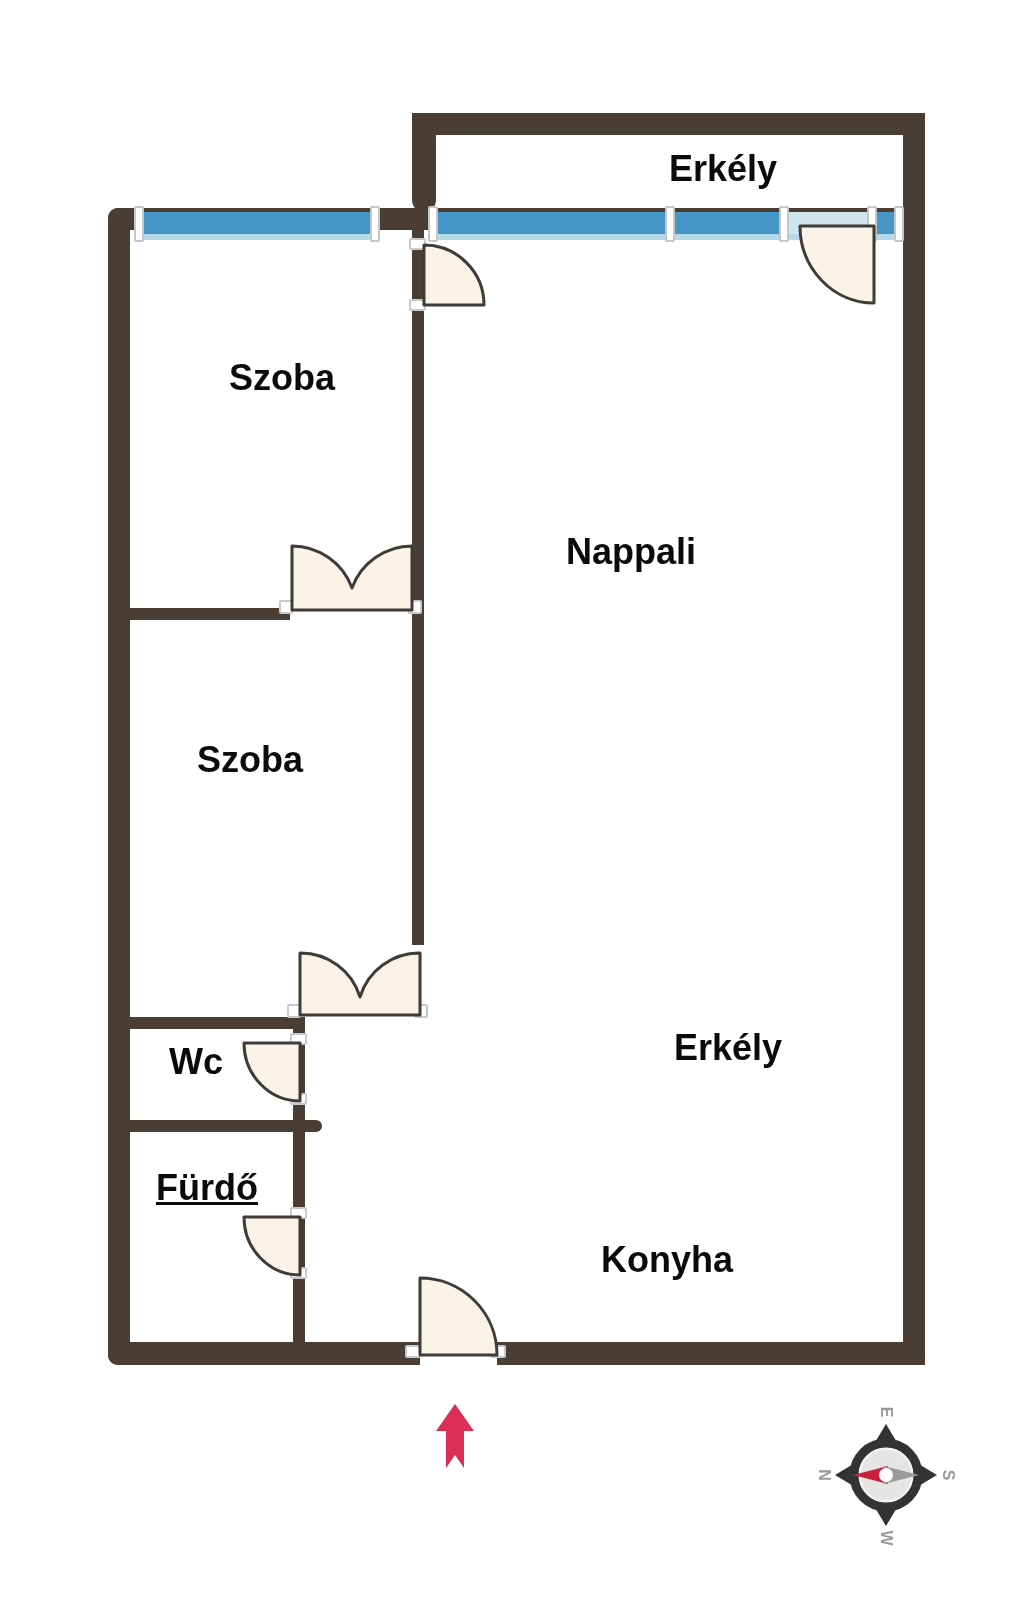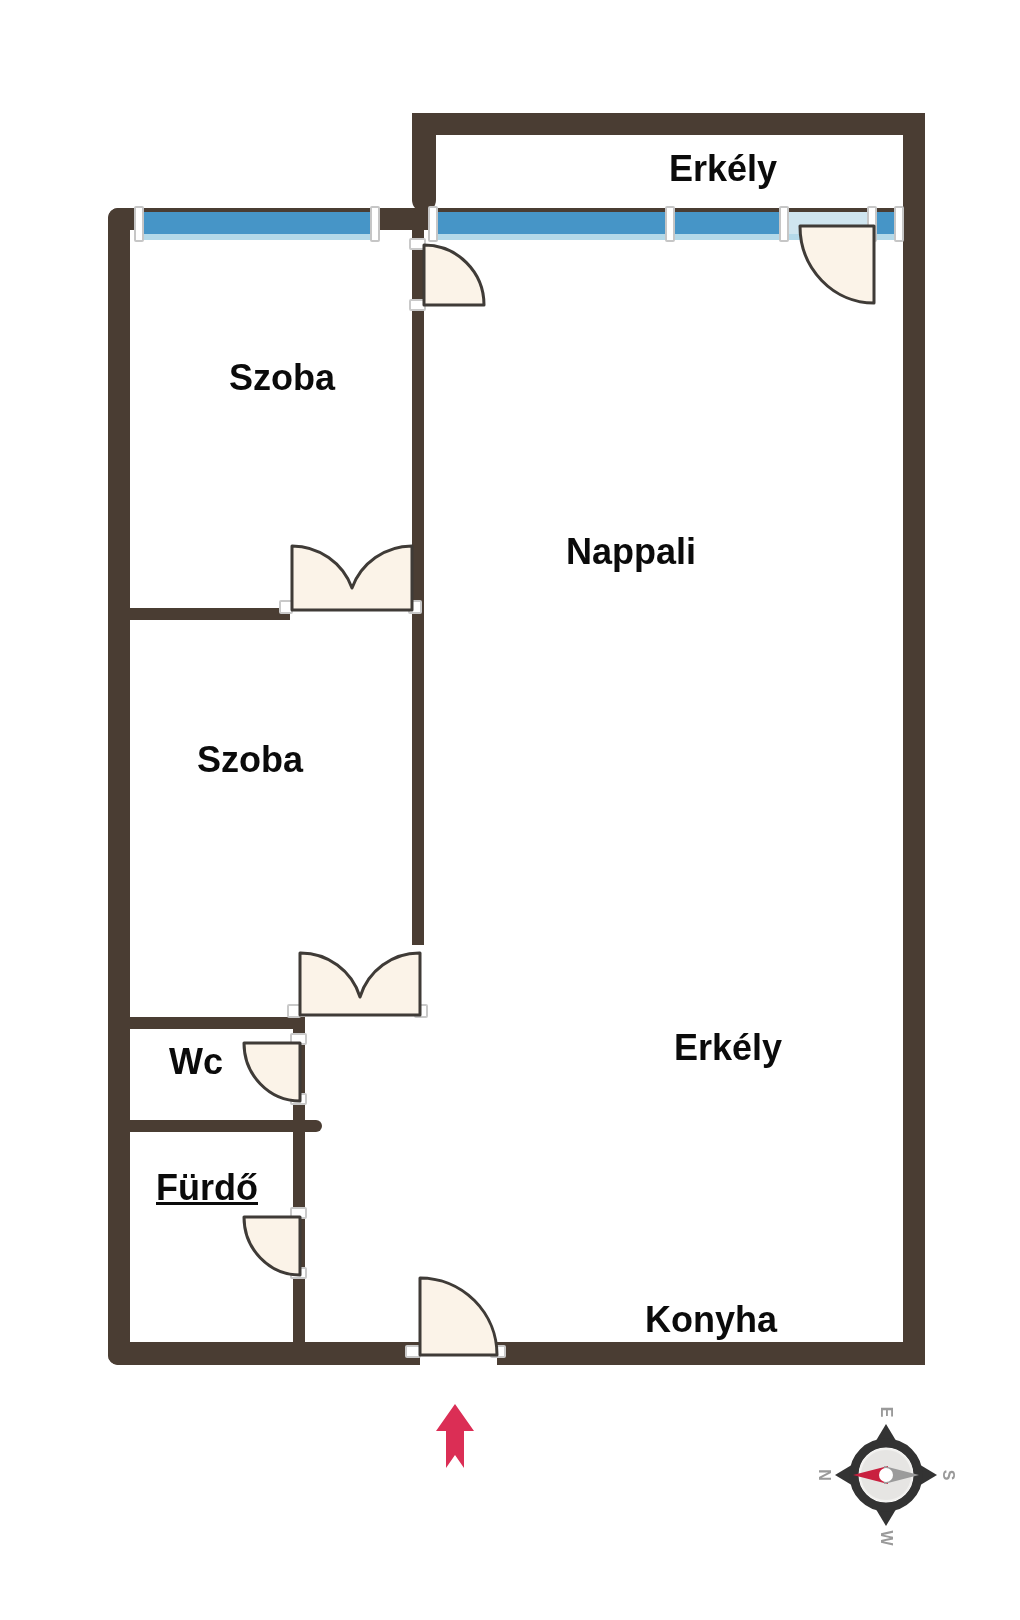--- a/index.html
+++ b/index.html
@@ -117,15 +117,15 @@
     </g>
   </svg>
 
   <div class="room-label" style="left:723px;top:169px;">Erkély</div>
   <div class="room-label" style="left:282px;top:378px;">Szoba</div>
   <div class="room-label" style="left:631px;top:552px;">Nappali</div>
   <div class="room-label" style="left:250px;top:760px;">Szoba</div>
   <div class="room-label" style="left:196px;top:1062px;">Wc</div>
   <div class="room-label" style="left:207px;top:1188px;text-decoration:underline;">Fürdő</div>
   <div class="room-label" style="left:728px;top:1048px;">Erkély</div>
-  <div class="room-label" style="left:667px;top:1320px;margin-left:44px;">Konyha</div>
+  <div class="room-label" style="left:667px;top:1260px;">Konyha</div>
 
 </div>
 
 </body></html>

